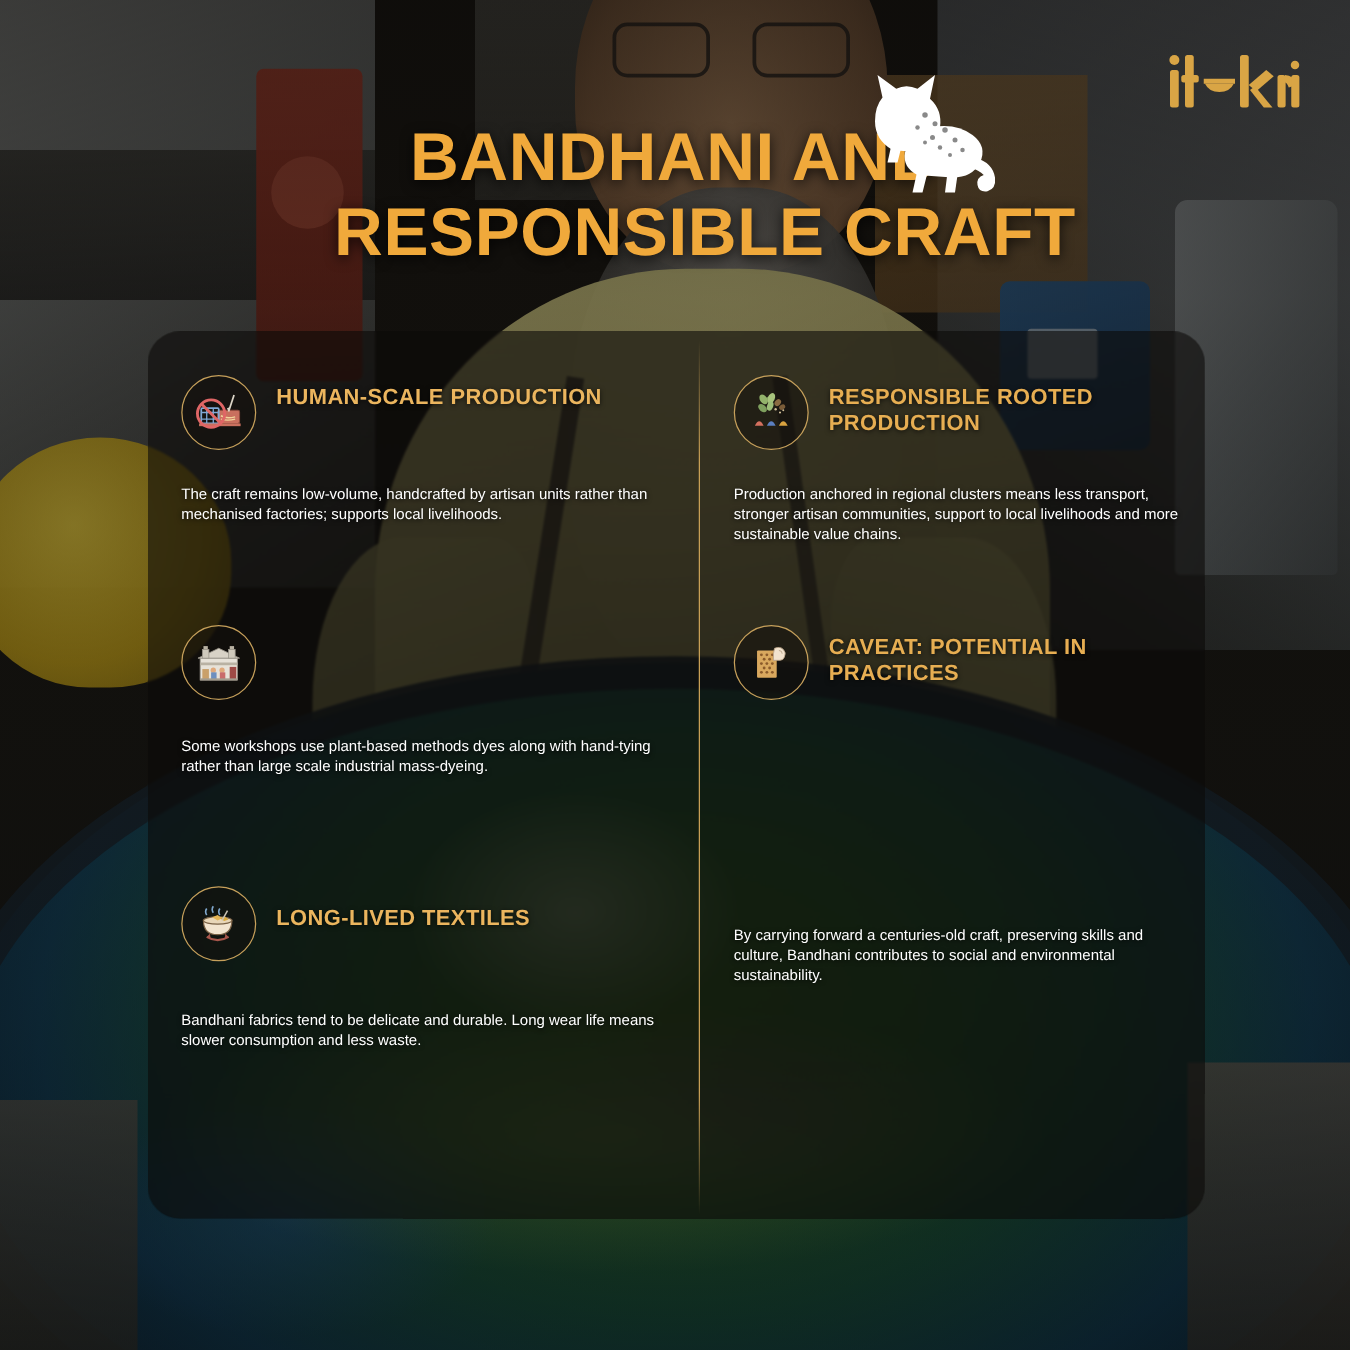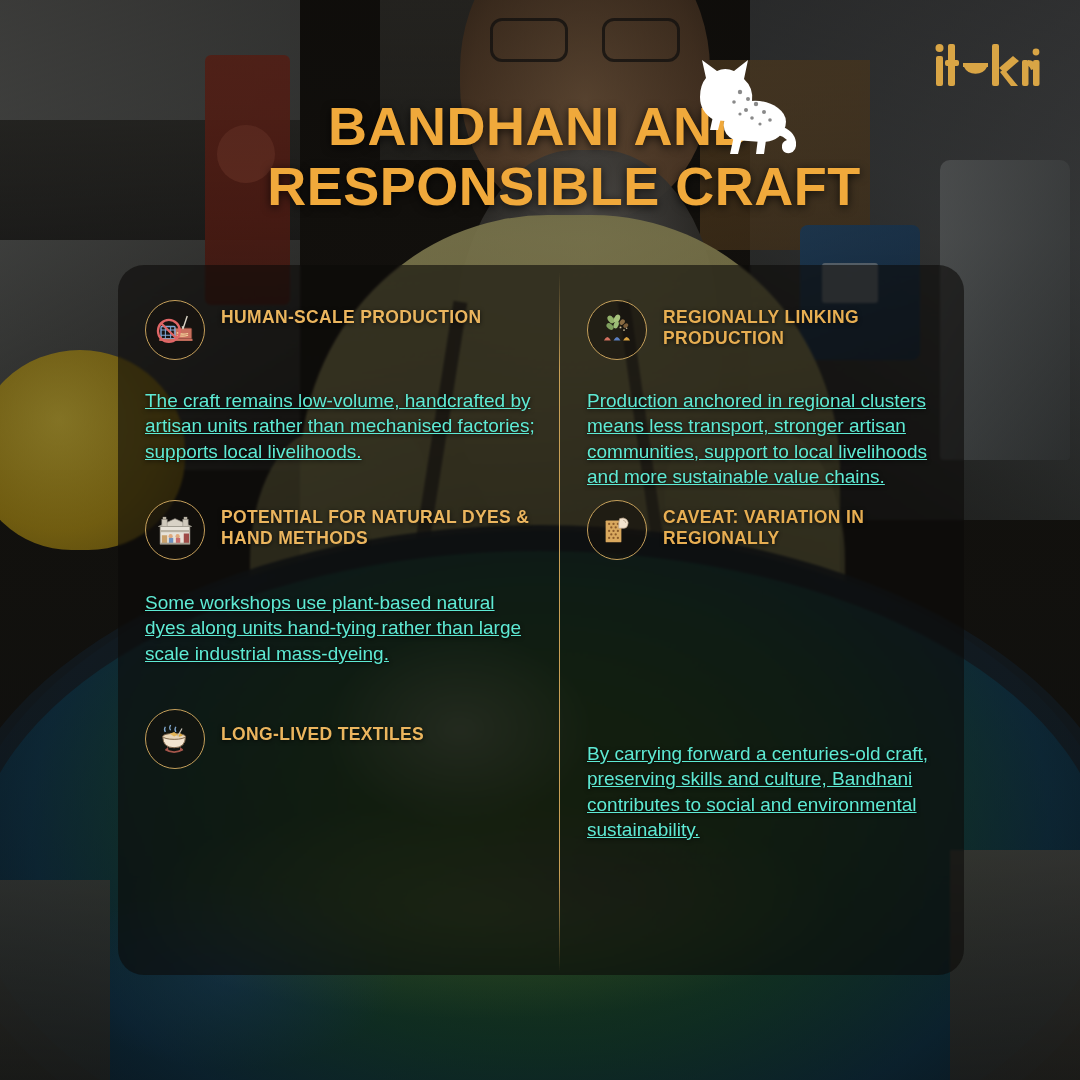--- a/index.html
+++ b/index.html
@@ -155,24 +155,23 @@
 
   .card-title{
     color:#EBB55E; font-size:17.5px; font-weight:bold; line-height:1.22;
     letter-spacing:.35px; padding-top:7px;
     text-shadow:0 1px 4px rgba(0,0,0,.7);
   }
   .col-r .card-title{ color:#E7AE52; }
 
   .card-body{
     margin-top:26px;
-    color:#5eead4; font-size:19px; line-height:1.33;
+    color:#ffffff; font-size:12px; line-height:1.33;
     text-shadow:0 1px 4px rgba(0,0,0,.85);
     max-width:392px;
-    text-decoration:underline;
   }
   .col-r .card-body{ max-width:400px; }
 
   .r1 .card-body{ margin-top:28px; }
   .r2 .card-body{ margin-top:30px; }
   .r3 .card-body{ margin-top:40px; }
   .col-r.r3 .card-body{ margin-top:32px; }
   .col-l.r3 .card-title{ padding-top:15px;text-align:right; }
 </style>
 </head>
@@ -299,21 +298,21 @@
           <ellipse cx="30" cy="15" rx="2.6" ry="3.4" fill="#8a6b42" transform="rotate(40 30 15)"></ellipse>
           <ellipse cx="34" cy="19" rx="2.2" ry="3" fill="#7a5c38" transform="rotate(55 34 19)"></ellipse>
           <circle cx="28" cy="21" r="1.1" fill="#cdbb96"></circle>
           <circle cx="32" cy="24" r="1" fill="#cdbb96"></circle>
           <circle cx="35" cy="22" r="0.9" fill="#cdbb96"></circle>
           <path d="M9 36 q4 -8 8 0 z" fill="#D4705F"></path>
           <path d="M20 36 q4 -8 8 0 z" fill="#5B7FC0"></path>
           <path d="M31 36 q4 -8 8 0 z" fill="#D9A23F"></path>
         </svg>
       </div>
-      <div class="card-title">REGIONALLY LINKING PRODUCTION</div>
+      <div class="card-title">RESPONSIBLE ROOTED PRODUCTION</div>
     </div>
     <div class="card-body">Production anchored in regional clusters means less transport, stronger artisan communities, support to local livelihoods and more sustainable value chains.</div>
   </div>
 
   <div class="card col-l r2">
     <div class="card-head">
       <div class="icon-wrap">
         <svg viewBox="0 0 48 48" width="42" height="42" aria-hidden="true">
           <rect x="7" y="20" width="34" height="20" fill="#E7E2D8" stroke="#9a958a" stroke-width=".8"></rect>
           <path d="M5 20 L24 11 L43 20 z" fill="#D8D2C6" stroke="#9a958a" stroke-width=".8"></path>
@@ -325,23 +324,22 @@
           <rect x="34" y="28" width="6" height="12" fill="#9E4A46"></rect>
           <rect x="9" y="30" width="6" height="10" fill="#C9A06A"></rect>
           <circle cx="19" cy="31" r="2.4" fill="#E0A97B"></circle>
           <rect x="17" y="33" width="5" height="7" fill="#6D8FBF"></rect>
           <circle cx="27" cy="31" r="2.4" fill="#E0A97B"></circle>
           <rect x="25" y="33" width="5" height="7" fill="#C96B6B"></rect>
           <rect x="7" y="38" width="34" height="2.5" fill="#8c8madd" fill-opacity="0"></rect>
           <rect x="7" y="38.5" width="34" height="2" fill="#a39c8e"></rect>
         </svg>
       </div>
-      <div class="card-title">POTENTIAL FOR NATURAL DYES &amp; HAND METHODS</div>
-    </div>
-    <div class="card-body">Some workshops use plant-based natural dyes along units hand-tying rather than large scale industrial mass-dyeing.</div>
+    </div>
+    <div class="card-body">Some workshops use plant-based methods dyes along with hand-tying rather than large scale industrial mass-dyeing.</div>
   </div>
 
   <div class="card col-r r2">
     <div class="card-head">
       <div class="icon-wrap">
         <svg viewBox="0 0 48 48" width="42" height="42" aria-hidden="true">
           <rect x="11" y="13" width="18" height="25" rx="1" fill="#D9A85E"></rect>
           <g fill="#8a5a2a">
             <circle cx="15" cy="17" r="1.3"></circle>
               <circle cx="20" cy="17" r="1.3"></circle>
@@ -354,40 +352,41 @@
             <circle cx="17.5" cy="29" r="1.3"></circle>
               <circle cx="22.5" cy="29" r="1.3"></circle>
             <circle cx="15" cy="33" r="1.3"></circle>
               <circle cx="20" cy="33" r="1.3"></circle>
               <circle cx="25" cy="33" r="1.3"></circle>
           </g>
           <path d="M27 11 q5 -2 8 1 q3 3 1 7 q-1 3 -4 3 l-6 0 l0 -6 z" fill="#F2E3CE" stroke="#b9a389" stroke-width=".8"></path>
           <path d="M31 13 q3 0 3 3" stroke="#b9a389" stroke-width=".8" fill="none"></path>
         </svg>
       </div>
-      <div class="card-title">CAVEAT: VARIATION IN REGIONALLY</div>
+      <div class="card-title">CAVEAT: POTENTIAL IN PRACTICES</div>
     </div>
   </div>
 
   <div class="card col-l r3">
     <div class="card-head">
       <div class="icon-wrap">
         <svg viewBox="0 0 48 48" width="42" height="42" aria-hidden="true">
           <path d="M13 10 q-2 3 0 6 M19 8 q-2 3 0 6 M25 10 q-2 3 0 6" stroke="#7FA6CC" stroke-width="1.5" fill="none"></path>
           <path d="M10 21 q0 13 13 13 q13 0 13 -13 z" fill="#F2E4CF" stroke="#7a6246" stroke-width="1.1"></path>
           <ellipse cx="23" cy="21" rx="13" ry="3.4" fill="#E8D6B8" stroke="#7a6246" stroke-width="1.1"></ellipse>
           <path d="M18 18 l5 -2 l4 3 l-4 2 z" fill="#E3B557"></path>
           <path d="M25 19 l5 -1.5 l3 2.5 l-4 1.5 z" fill="#D9A83F"></path>
           <path d="M32 12 L27 21" stroke="#c9c2b4" stroke-width="1.4"></path>
           <path d="M13 36 q10 6 20 0" stroke="#A6564B" stroke-width="2" fill="none"></path>
           <path d="M13 36 l3 -3 l0.5 5 z" fill="#A6564B"></path>
           <path d="M33 36 l-3 -3 l-0.5 5 z" fill="#A6564B"></path>
         </svg>
       </div>
       <div class="card-title">LONG-LIVED TEXTILES</div>
     </div>
+    <div class="card-body">Bandhani fabrics tend to be delicate and durable. Long wear life means slower consumption and less waste.</div>
   </div>
 
   <div class="card col-r r3">
     <div class="card-body">By carrying forward a centuries-old craft, preserving skills and culture, Bandhani contributes to social and environmental sustainability.</div>
   </div>
 
 </div>
 
 </body></html>

